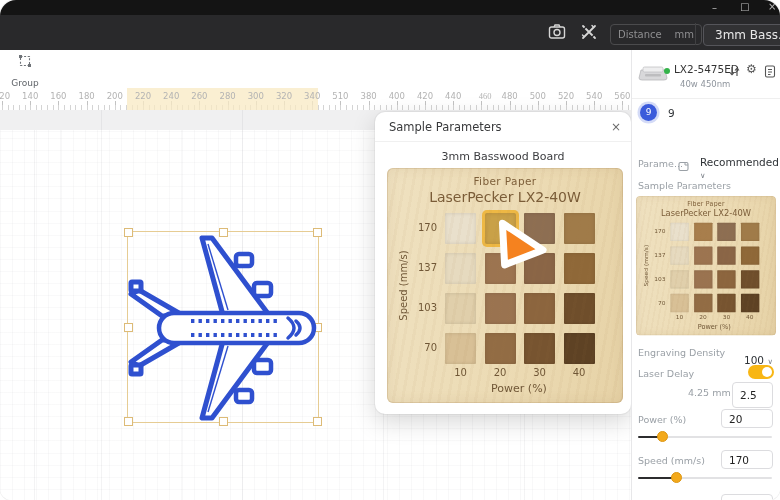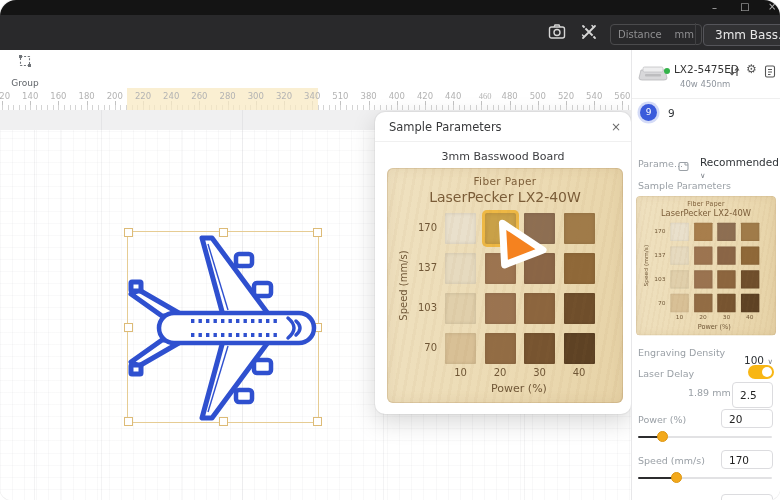--- a/index.html
+++ b/index.html
@@ -335,21 +335,21 @@
 
     <div class="abs sb-label" style="left:6px;top:297px;">Engraving Density</div>
     <div class="abs sb-value" style="left:112px;top:288px;margin-top:16px;">
       <span>100</span> <span class="chev">∨</span>
     </div>
 
     <div class="abs sb-label" style="left:6px;top:318px;">Laser Delay</div>
     <div class="abs toggle" style="left:116px;top:315px;">
         <div class="tknob"></div>
       </div>
-    <div class="abs sb-label" style="left:56px;top:337px;">1.89 mm</div>
+    <div class="abs sb-label" style="left:56px;top:337px;">4.25 mm</div>
     <div class="abs input-box" style="left:100px;top:332px;width:41px;height:26px;text-align:right;">
         <span>2.5</span>
       </div>
 
     <div class="abs sb-label" style="left:6px;top:364px;">Power  (%)</div>
     <div class="abs input-box" style="left:89px;top:359px;width:52px;height:19px;">
         <span>20</span>
       </div>
     <div class="abs" style="left:6px;top:386px;width:134px;height:2px;" id="slider-power">
       <div class="track" style="width: 134px; background: linear-gradient(90deg, rgb(44, 44, 46) 0px, rgb(44, 44, 46) 18%, rgb(226, 226, 228) 18%, rgb(226, 226, 228) 100%);"></div>

